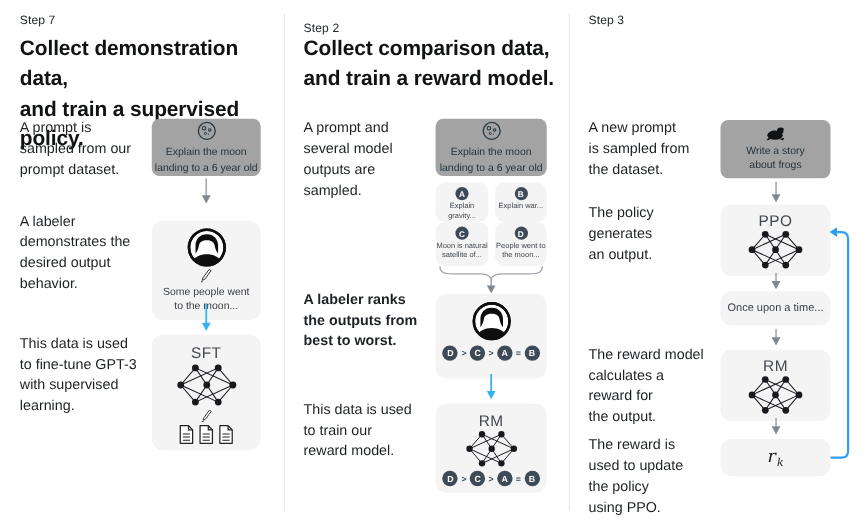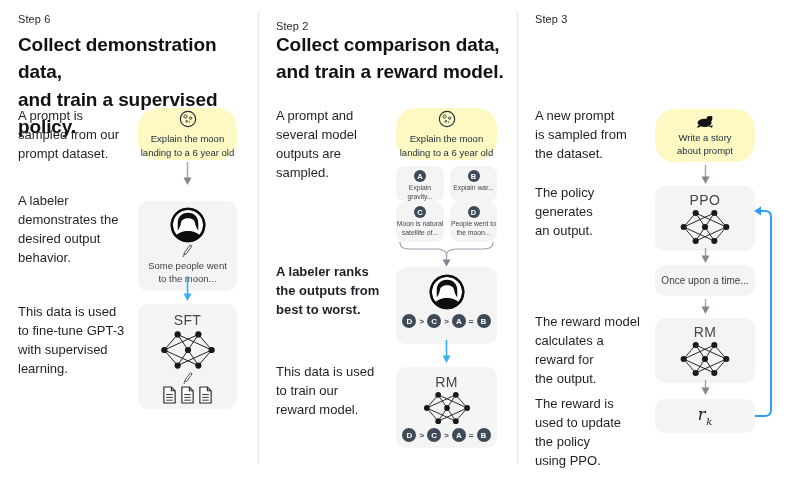--- a/index.html
+++ b/index.html
@@ -1,21 +1,21 @@
 <!DOCTYPE html>
 <html><head>
 <meta charset="utf-8">
 <style>
   html,body{margin:0;padding:0;background:#fff;}
   .canvas{position:relative;width:788px;height:479px;background:#ffffff;font-family:"Liberation Sans",sans-serif;overflow:hidden;}
   .divider{position:absolute;top:12px;width:1px;height:452px;background:#e8e8ea;}
   .step-label{position:absolute;font-size:11px;color:#24282c;letter-spacing:.1px;}
   .col-title{position:absolute;font-size:19px;font-weight:700;color:#101214;line-height:1.44;white-space:pre-line;letter-spacing:-.1px;}
   .caption{position:absolute;font-size:13px;color:#1d2125;line-height:1.46;white-space:pre-line;}
-  .pbox{position:absolute;background:#fef9c3;border-radius:20px;display:flex;flex-direction:column;align-items:center;justify-content:center;gap:3px;}
+  .pbox{position:absolute;background:#a3a3a3;border-radius:7px;display:flex;flex-direction:column;align-items:center;justify-content:center;gap:3px;}
   .gbox{position:absolute;background:#f4f4f5;border-radius:10px;display:flex;flex-direction:column;align-items:center;}
   .box-text{font-size:9.5px;line-height:1.4;color:#3a3f44;text-align:center;white-space:pre-line;}
   .pbox .box-text{color:#22333d;}
   .model-label{font-size:14px;color:#43484d;letter-spacing:.4px;}
   .outbox{position:absolute;background:#f4f4f5;border-radius:9px;display:flex;flex-direction:column;align-items:center;gap:2px;}
   .tiny{font-size:6.8px;color:#43484d;line-height:1.3;text-align:center;white-space:pre-line;}
   .badge{border-radius:50%;background:#3f4a59;color:#fff;font-weight:700;display:flex;align-items:center;justify-content:center;}
   .badge.sm{width:12px;height:12px;font-size:7.5px;}
   .badge.md{width:14px;height:14px;font-size:8px;}
   .rank{display:flex;align-items:center;gap:3px;}
@@ -26,21 +26,21 @@
   .rk-text sub{font-size:10px;margin-left:1px;}
 </style>
 </head>
 <body>
 
 <div class="canvas">
 
   <div class="divider" style="left:258px;"></div>
   <div class="divider" style="left:517px;"></div>
 
-  <div class="step-label" style="left:18px;top:13px;">Step 6</div>
+  <div class="step-label" style="left:18px;top:13px;">Step 7</div>
   <div class="col-title" style="left:18px;top:31px;width:238px;">Collect demonstration data,
 and train a supervised policy.</div>
   <div class="caption" style="left:18px;top:107px;">A prompt is
 sampled from our
 prompt dataset.</div>
   <div class="caption" style="left:18px;top:192px;">A labeler
 demonstrates the
 desired output
 behavior.</div>
   <div class="caption" style="left:18px;top:303px;">This data is used
@@ -285,21 +285,21 @@
 
   <div class="pbox" style="left:655px;top:109px;width:100px;height:53px;">
     <svg width="19" height="14" viewBox="0 0 20 15">
       <ellipse cx="9" cy="9.5" rx="7.5" ry="4.5" fill="#101214"></ellipse>
       <circle cx="14.2" cy="5.2" r="3.1" fill="#101214"></circle>
       <circle cx="16.2" cy="3.4" r="1.2" fill="#101214"></circle>
       <path d="M4.5 13 C3 14.6 1.4 14.9 0.6 14.2 L3.4 11.6 Z" fill="#101214"></path>
       <path d="M13.2 13.2 L17 14.6 L17.8 12 Z" fill="#101214"></path>
     </svg>
     <div class="box-text">Write a story
-about prompt</div>
+about frogs</div>
   </div>
 
   <svg class="arrow" style="left:700px;top:165px;" width="11" height="20" viewBox="0 0 11 20">
     <line x1="5.5" y1="0" x2="5.5" y2="12" stroke="#a2a2ad" stroke-width="1.4"></line>
     <path d="M1.5 11.5 L9.5 11.5 L5.5 19 Z" fill="#81878e"></path>
   </svg>
 
   <div class="gbox" style="left:655px;top:186px;width:100px;height:59px;padding-top:6px;">
     <div class="model-label">PPO</div>
     <svg width="54" height="36" viewBox="0 0 76 54" style="margin-top:1px;">

